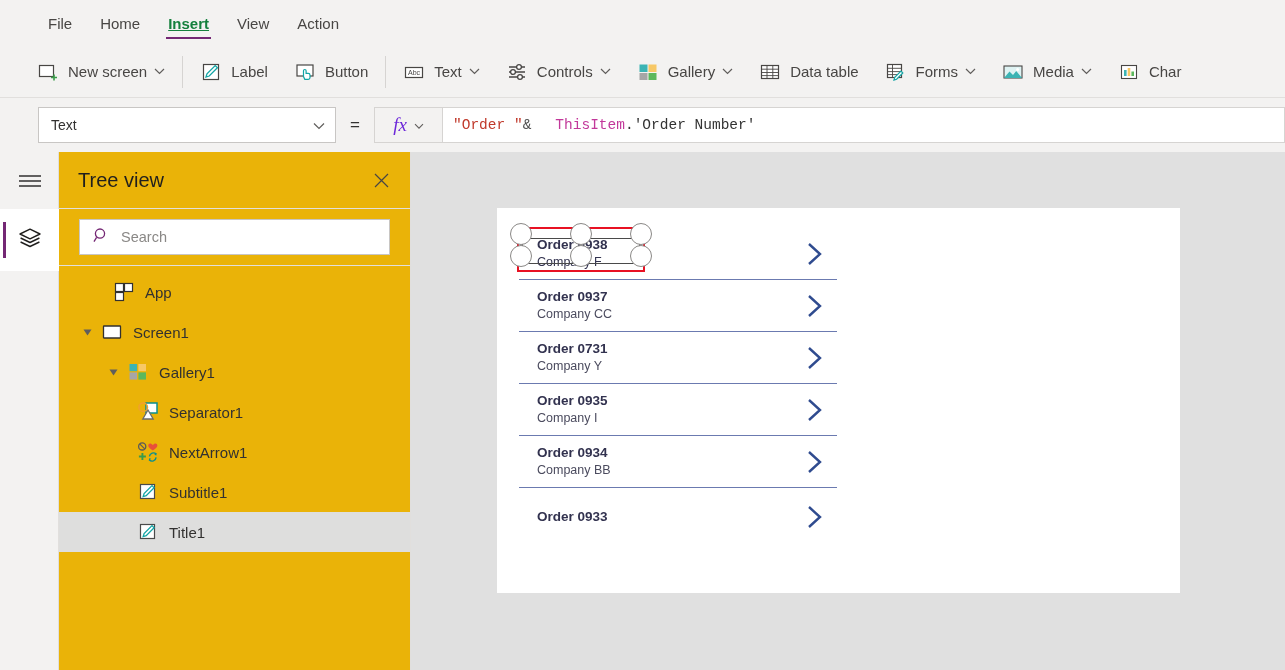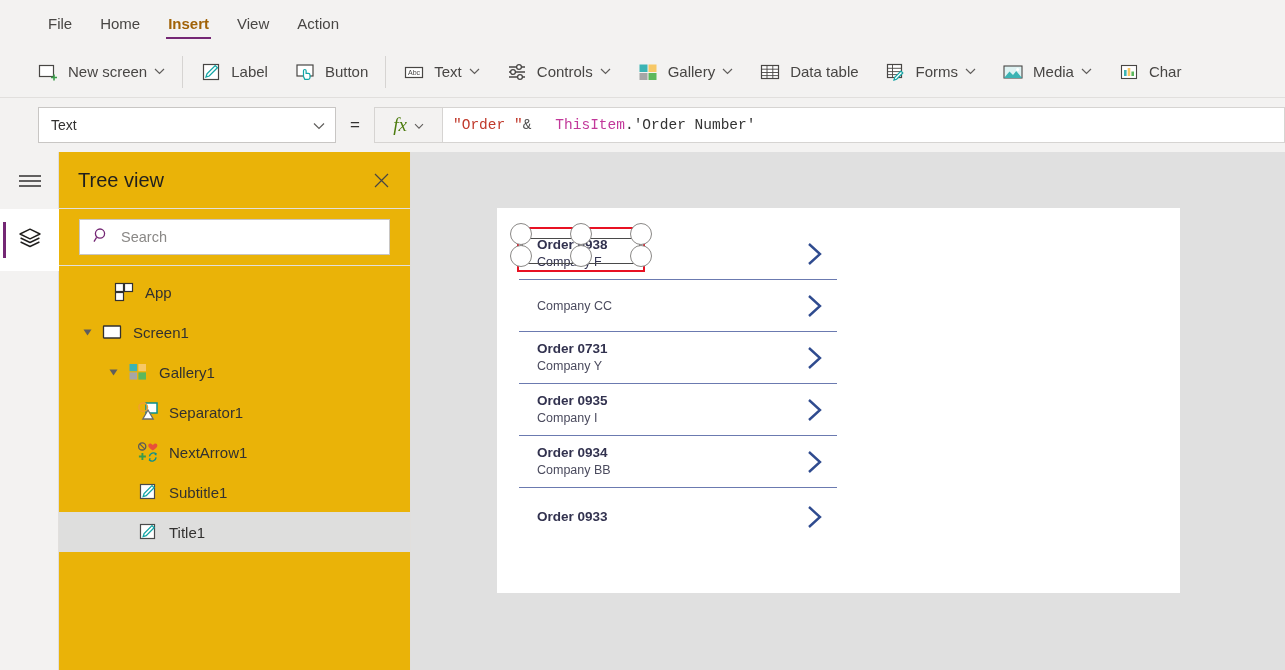--- a/index.html
+++ b/index.html
@@ -21,21 +21,21 @@
     display: flex; align-items: center;
     padding-left: 34px;
   }
   .menu-item {
     position: relative;
     font-size: 15px; color: #484644;
     padding: 0 14px; height: 46px;
     display: flex; align-items: center;
     cursor: pointer; white-space: nowrap;
   }
-  .menu-item.active { color: #a16207; font-weight: bold; }
+  .menu-item.active { color: #15803d; font-weight: bold; text-decoration: underline; }
   .menu-item.active::after {
     content: ""; position: absolute;
     left: 12px; right: 12px; bottom: 7px; height: 2px;
     background: #742774;
   }
 
   
   .ribbon {
     position: absolute; left: 0; top: 46px; width: 1285px; height: 52px;
     background: #f3f2f1;
@@ -82,21 +82,21 @@
     font-size: 17px; color: #323130;
   }
   .fx-btn {
     width: 68px; height: 36px;
     background: #f3f2f1; border: 1px solid #d6d4d2; border-right: none;
     display: flex; align-items: center; justify-content: center;
     gap: 7px; cursor: pointer;
   }
   .fx-btn .fxg {
     font-family: "Liberation Serif", serif;
-    font-style: italic; font-size: 19px; color: #4d7c0f;
+    font-style: italic; font-size: 19px; color: #6d28d9;
   }
   .formula-input {
     flex: 1; height: 36px;
     background: #ffffff; border: 1px solid #d6d4d2;
     display: flex; align-items: center;
     padding-left: 10px;
     font-family: "Liberation Mono", monospace;
     font-size: 14.5px;
     overflow: hidden; white-space: nowrap;
     cursor: text;
@@ -569,20 +569,21 @@
           </div>
           <div class="g-chev">
             <svg width="20" height="26" viewBox="0 0 20 26">
                 <path d="M5 3l11 10L5 23" fill="none" stroke="#2f4b8f" stroke-width="2.4"></path>
               </svg>
           </div>
         </div>
 
         <div class="g-item">
           <div class="g-texts">
+            <div class="g-title">Order 0937</div>
             <div class="g-sub">Company CC</div>
           </div>
           <div class="g-chev">
             <svg width="20" height="26" viewBox="0 0 20 26">
                 <path d="M5 3l11 10L5 23" fill="none" stroke="#2f4b8f" stroke-width="2.4"></path>
               </svg>
           </div>
         </div>
 
         <div class="g-item">

